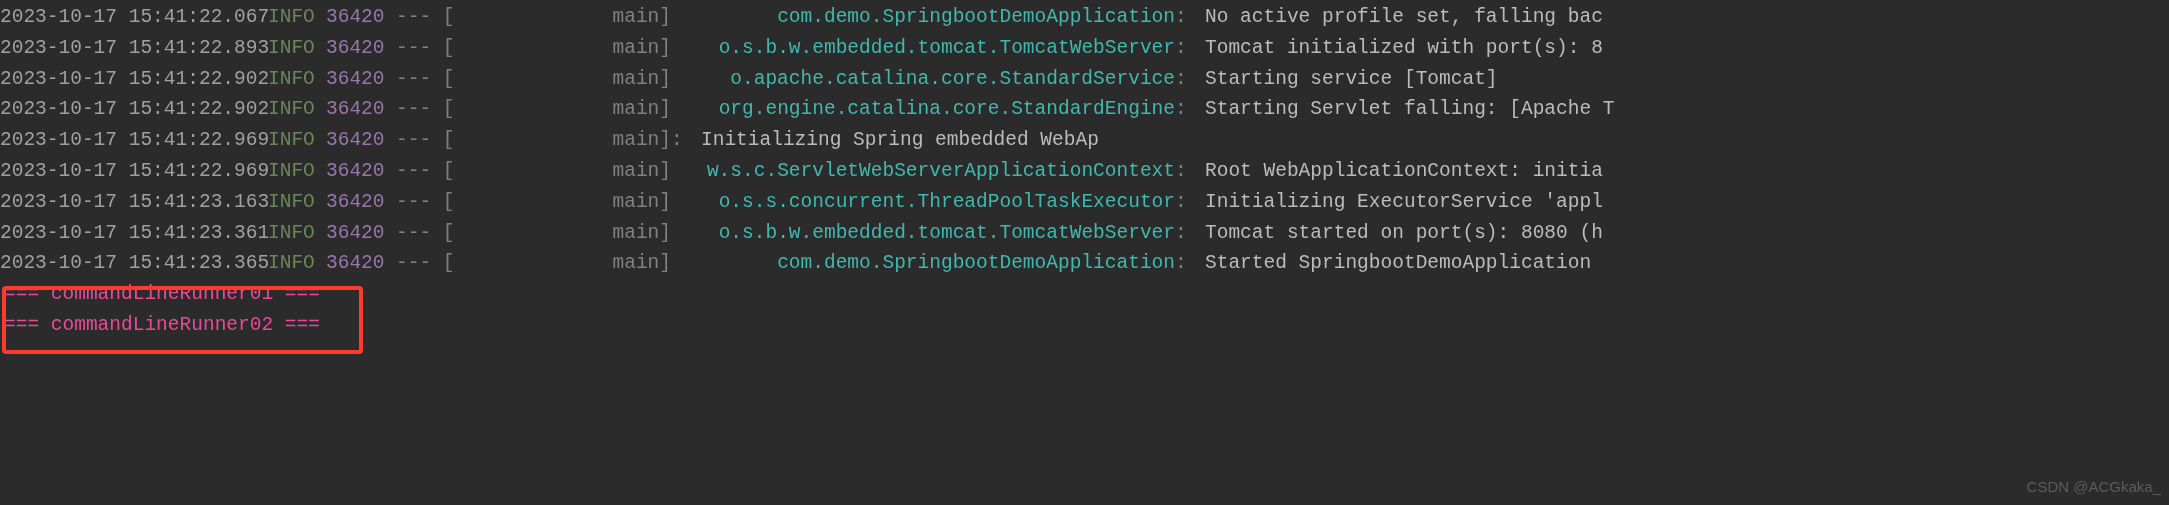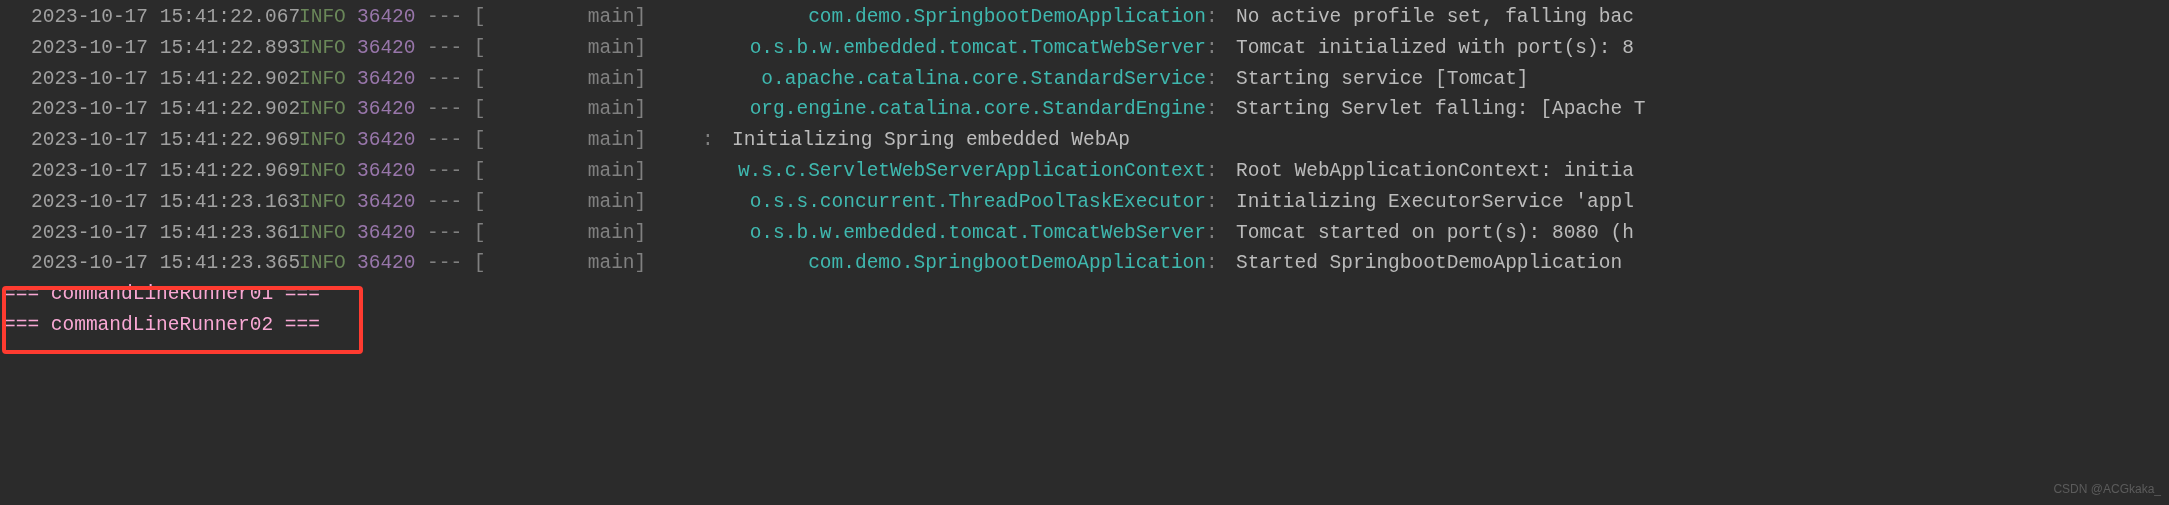--- a/index.html
+++ b/index.html
@@ -16,21 +16,20 @@
       white-space: nowrap;
       overflow: hidden;
       width: 2169px;
       height: 505px;
       position: relative;
       padding-top: 2px;
     }
     .log-line {
       display: flex;
       padding-left: 0;
-      margin-left: 31px;
     }
     .timestamp {
       color: #a0a0a0;
       width: 268px;
       display: inline-block;
     }
     .level {
       color: #6a8759;
       width: 58px;
       display: inline-block;
@@ -43,57 +42,57 @@
     }
     .sep {
       color: #808080;
       width: 105px;
       display: inline-block;
     }
     .thread {
       color: #808080;
       width: 170px;
       display: inline-block;
-      text-align: center;
+      text-align: right;
     }
     .logger {
       color: #3fb8af;
       width: 504px;
       display: inline-block;
       padding-left: 10px;
       text-align: right;
     }
     .colon {
       color: #808080;
       width: 30px;
       display: inline-block;
     }
     .message {
       color: #bbbbbb;
     }
     .plain-line {
-      color: #f9a8d4;
+      color: #ec4899;
       padding-left: 4px;
       height: 31px;
     }
     .highlight-box {
       position: absolute;
       left: 2px;
       top: 286px;
       width: 361px;
       height: 68px;
       border: 4px solid #ff3b30;
       border-radius: 4px;
       pointer-events: none;
     }
     .watermark {
       position: absolute;
       right: 8px;
       bottom: 6px;
-      font-size: 12px;
+      font-size: 15px;
       color: rgba(180, 180, 180, 0.35);
       font-family: sans-serif;
     }
   </style>
 </head>
 <body>
 
 <div id="log-container">
     <div class="log-line">
       <span class="timestamp">2023-10-17 15:41:22.067</span>

